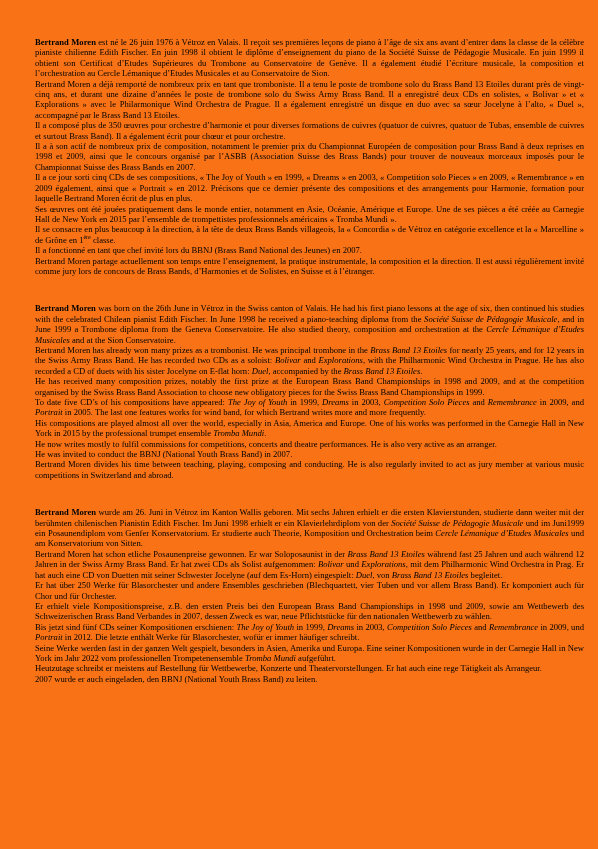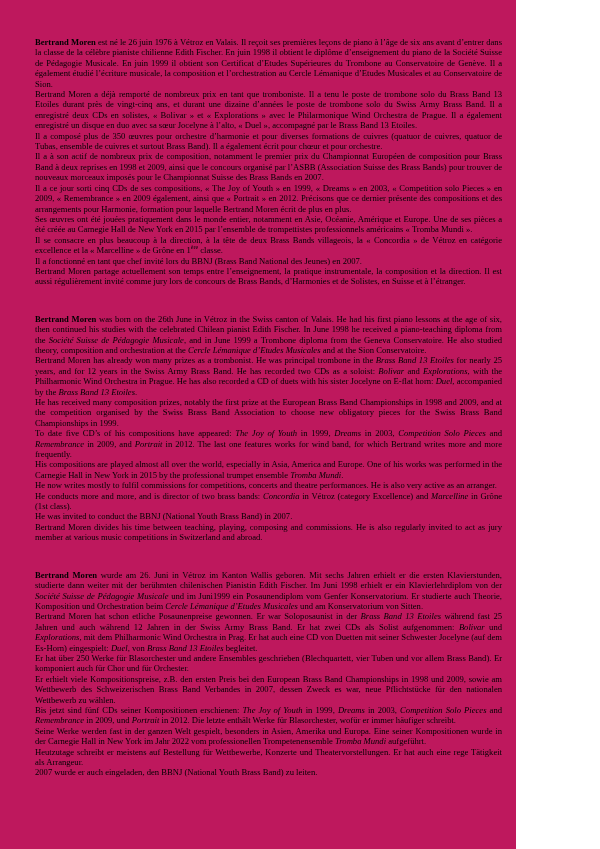--- a/index.html
+++ b/index.html
@@ -7,24 +7,24 @@
     padding: 0;
     background: #ffffff;
   }
   body {
     width: 600px;
     height: 849px;
     overflow: hidden;
   }
   .page {
     box-sizing: border-box;
-    width: 516px;
+    width: 598px;
     height: 849px;
     padding: 37px 14px 20px 35px;
-    background: #be185d;
+    background: #f97316;
     color: #000000;
     font-family: "Liberation Serif", "DejaVu Serif", serif;
     font-size: 8.6px;
     line-height: 10.4px;
   }
   .bio {
     margin: 0 0 27px 0;
   }
   .bio p {
     margin: 0;
@@ -51,26 +51,25 @@
       <p><span>Il a ce jour sorti cinq CDs de ses compositions, « The Joy of Youth » en 1999, « Dreams » en 2003, « Competition solo Pieces » en 2009, « Remembrance » en 2009 également, ainsi que « Portrait » en 2012. Précisons que ce dernier présente des compositions et des arrangements pour Harmonie, formation pour laquelle Bertrand Moren écrit de plus en plus.</span></p>
       <p><span>Ses œuvres ont été jouées pratiquement dans le monde entier, notamment en Asie, Océanie, Amérique et Europe. Une de ses pièces a été créée au Carnegie Hall de New York en 2015 par l’ensemble de trompettistes professionnels américains « Tromba Mundi ».</span></p>
       <p><span>Il se consacre en plus beaucoup à la direction, à la tête de deux Brass Bands villageois, la « Concordia » de Vétroz en catégorie excellence et la « Marcelline » de Grône en 1</span><sup>ère</sup><span> classe.</span></p>
       <p><span>Il a fonctionné en tant que chef invité lors du BBNJ (Brass Band National des Jeunes) en 2007.</span></p>
       <p><span>Bertrand Moren partage actuellement son temps entre l’enseignement, la pratique instrumentale, la composition et la direction. Il est aussi régulièrement invité comme jury lors de concours de Brass Bands, d’Harmonies et de Solistes, en Suisse et à l’étranger.</span></p>
     </section>
   <section class="bio">
       <p><b>Bertrand Moren</b><span> was born on the 26th June in Vétroz in the Swiss canton of Valais. He had his first piano lessons at the age of six, then continued his studies with the celebrated Chilean pianist Edith Fischer. In June 1998 he received a piano-teaching diploma from the </span><i>Société Suisse de Pédagogie Musicale</i><span>, and in June 1999 a Trombone diploma from the Geneva Conservatoire. He also studied theory, composition and orchestration at the </span><i>Cercle Lémanique d’Etudes Musicales</i><span> and at the Sion Conservatoire.</span></p>
       <p><span>Bertrand Moren has already won many prizes as a trombonist. He was principal trombone in the </span><i>Brass Band 13 Etoiles</i><span> for nearly 25 years, and for 12 years in the Swiss Army Brass Band. He has recorded two CDs as a soloist: </span><i>Bolivar</i><span> and </span><i>Explorations</i><span>, with the Philharmonic Wind Orchestra in Prague. He has also recorded a CD of duets with his sister Jocelyne on E-flat horn: </span><i>Duel</i><span>, accompanied by the </span><i>Brass Band 13 Etoiles</i><span>.</span></p>
       <p><span>He has received many composition prizes, notably the first prize at the European Brass Band Championships in 1998 and 2009, and at the competition organised by the Swiss Brass Band Association to choose new obligatory pieces for the Swiss Brass Band Championships in 1999.</span></p>
-      <p><span>To date five CD’s of his compositions have appeared: </span><i>The Joy of Youth</i><span> in 1999, </span><i>Dreams</i><span> in 2003, </span><i>Competition Solo Pieces</i><span> and </span><i>Remembrance</i><span> in 2009, and </span><i>Portrait</i><span> in 2012. The last one features works for wind band, for which Bertrand writes more and more frequently.</span></p>
+      <p><span>To date five CD’s of his compositions have appeared: </span><i>The Joy of Youth</i><span> in 1999, </span><i>Dreams</i><span> in 2003, </span><i>Competition Solo Pieces</i><span> and </span><i>Remembrance</i><span> in 2009, and </span><i>Portrait</i><span> in 2005. The last one features works for wind band, for which Bertrand writes more and more frequently.</span></p>
       <p><span>His compositions are played almost all over the world, especially in Asia, America and Europe. One of his works was performed in the Carnegie Hall in New York in 2015 by the professional trumpet ensemble </span><i>Tromba Mundi</i><span>.</span></p>
       <p><span>He now writes mostly to fulfil commissions for competitions, concerts and theatre performances. He is also very active as an arranger.</span></p>
-      <p><span>He conducts more and more, and is director of two brass bands: </span><i>Concordia</i><span> in Vétroz (category Excellence) and </span><i>Marcelline</i><span> in Grône (1st class).</span></p>
       <p><span>He was invited to conduct the BBNJ (National Youth Brass Band) in 2007.</span></p>
-      <p><span>Bertrand Moren divides his time between teaching, playing, composing and commissions. He is also regularly invited to act as jury member at various music competitions in Switzerland and abroad.</span></p>
+      <p><span>Bertrand Moren divides his time between teaching, playing, composing and conducting. He is also regularly invited to act as jury member at various music competitions in Switzerland and abroad.</span></p>
     </section>
   <section class="bio">
       <p><b>Bertrand Moren</b><span> wurde am 26. Juni in Vétroz im Kanton Wallis geboren. Mit sechs Jahren erhielt er die ersten Klavierstunden, studierte dann weiter mit der berühmten chilenischen Pianistin Edith Fischer. Im Juni 1998 erhielt er ein Klavierlehrdiplom von der </span><i>Société Suisse de Pédagogie Musicale</i><span> und im Juni1999 ein Posaunendiplom vom Genfer Konservatorium. Er studierte auch Theorie, Komposition und Orchestration beim </span><i>Cercle Lémanique d’Etudes Musicales</i><span> und am Konservatorium von Sitten.</span></p>
       <p><span>Bertrand Moren hat schon etliche Posaunenpreise gewonnen. Er war Soloposaunist in der </span><i>Brass Band 13 Etoiles</i><span> während fast 25 Jahren und auch während 12 Jahren in der Swiss Army Brass Band. Er hat zwei CDs als Solist aufgenommen: </span><i>Bolivar</i><span> und </span><i>Explorations</i><span>, mit dem Philharmonic Wind Orchestra in Prag. Er hat auch eine CD von Duetten mit seiner Schwester Jocelyne (auf dem Es-Horn) eingespielt: </span><i>Duel</i><span>, von </span><i>Brass Band 13 Etoiles</i><span> begleitet.</span></p>
       <p><span>Er hat über 250 Werke für Blasorchester und andere Ensembles geschrieben (Blechquartett, vier Tuben und vor allem Brass Band). Er komponiert auch für Chor und für Orchester.</span></p>
       <p><span>Er erhielt viele Kompositionspreise, z.B. den ersten Preis bei den European Brass Band Championships in 1998 und 2009, sowie am Wettbewerb des Schweizerischen Brass Band Verbandes in 2007, dessen Zweck es war, neue Pflichtstücke für den nationalen Wettbewerb zu wählen.</span></p>
       <p><span>Bis jetzt sind fünf CDs seiner Kompositionen erschienen: </span><i>The Joy of Youth</i><span> in 1999, </span><i>Dreams</i><span> in 2003, </span><i>Competition Solo Pieces</i><span> and </span><i>Remembrance</i><span> in 2009, und </span><i>Portrait</i><span> in 2012. Die letzte enthält Werke für Blasorchester, wofür er immer häufiger schreibt.</span></p>
       <p><span>Seine Werke werden fast in der ganzen Welt gespielt, besonders in Asien, Amerika und Europa. Eine seiner Kompositionen wurde in der Carnegie Hall in New York im Jahr 2022 vom professionellen Trompetenensemble </span><i>Tromba Mundi</i><span> aufgeführt.</span></p>
       <p><span>Heutzutage schreibt er meistens auf Bestellung für Wettbewerbe, Konzerte und Theatervorstellungen. Er hat auch eine rege Tätigkeit als Arrangeur.</span></p>
       <p><span>2007 wurde er auch eingeladen, den BBNJ (National Youth Brass Band) zu leiten.</span></p>

